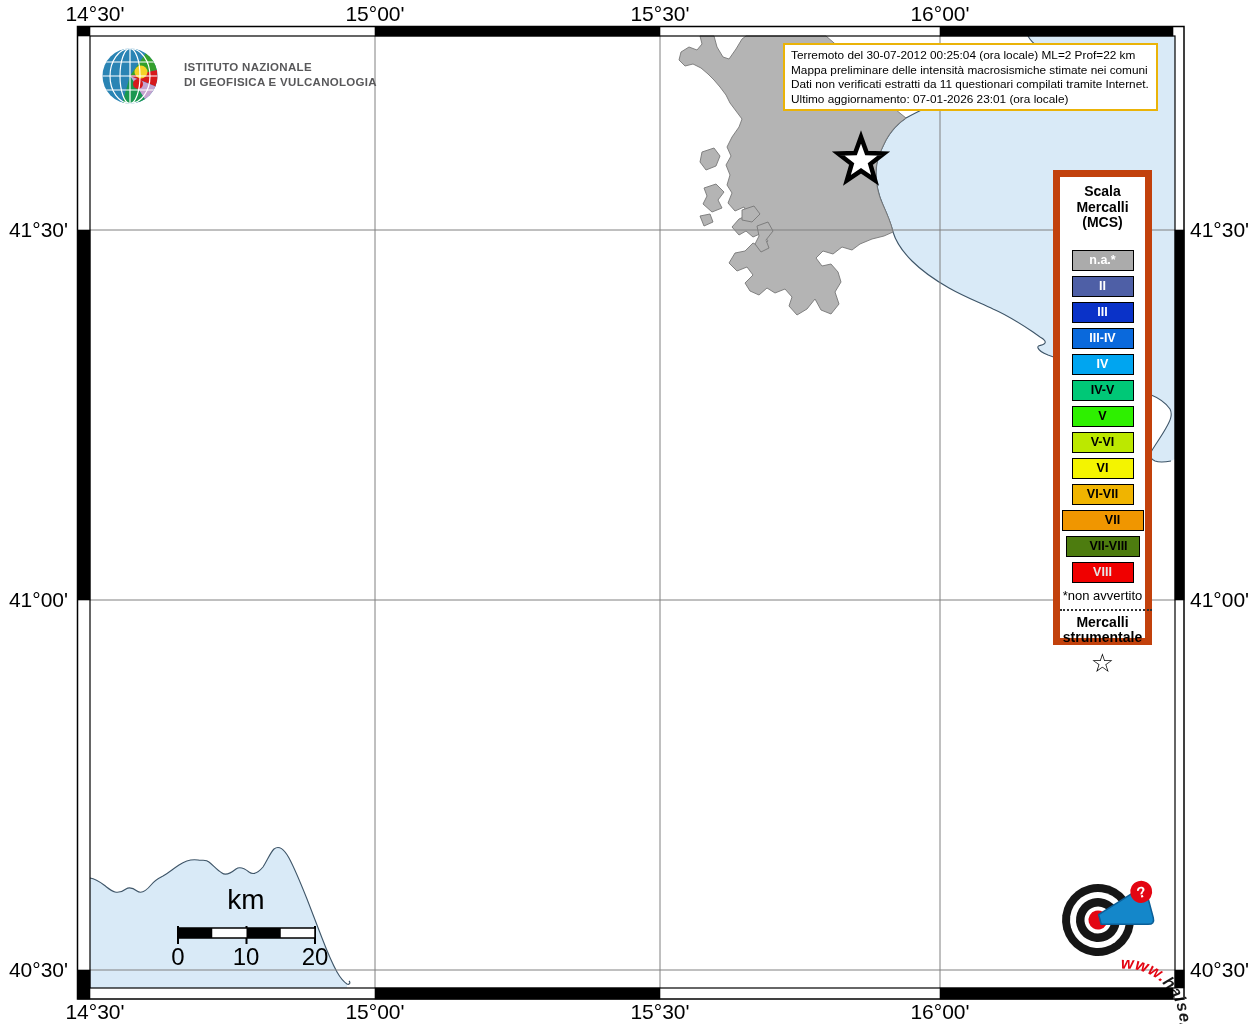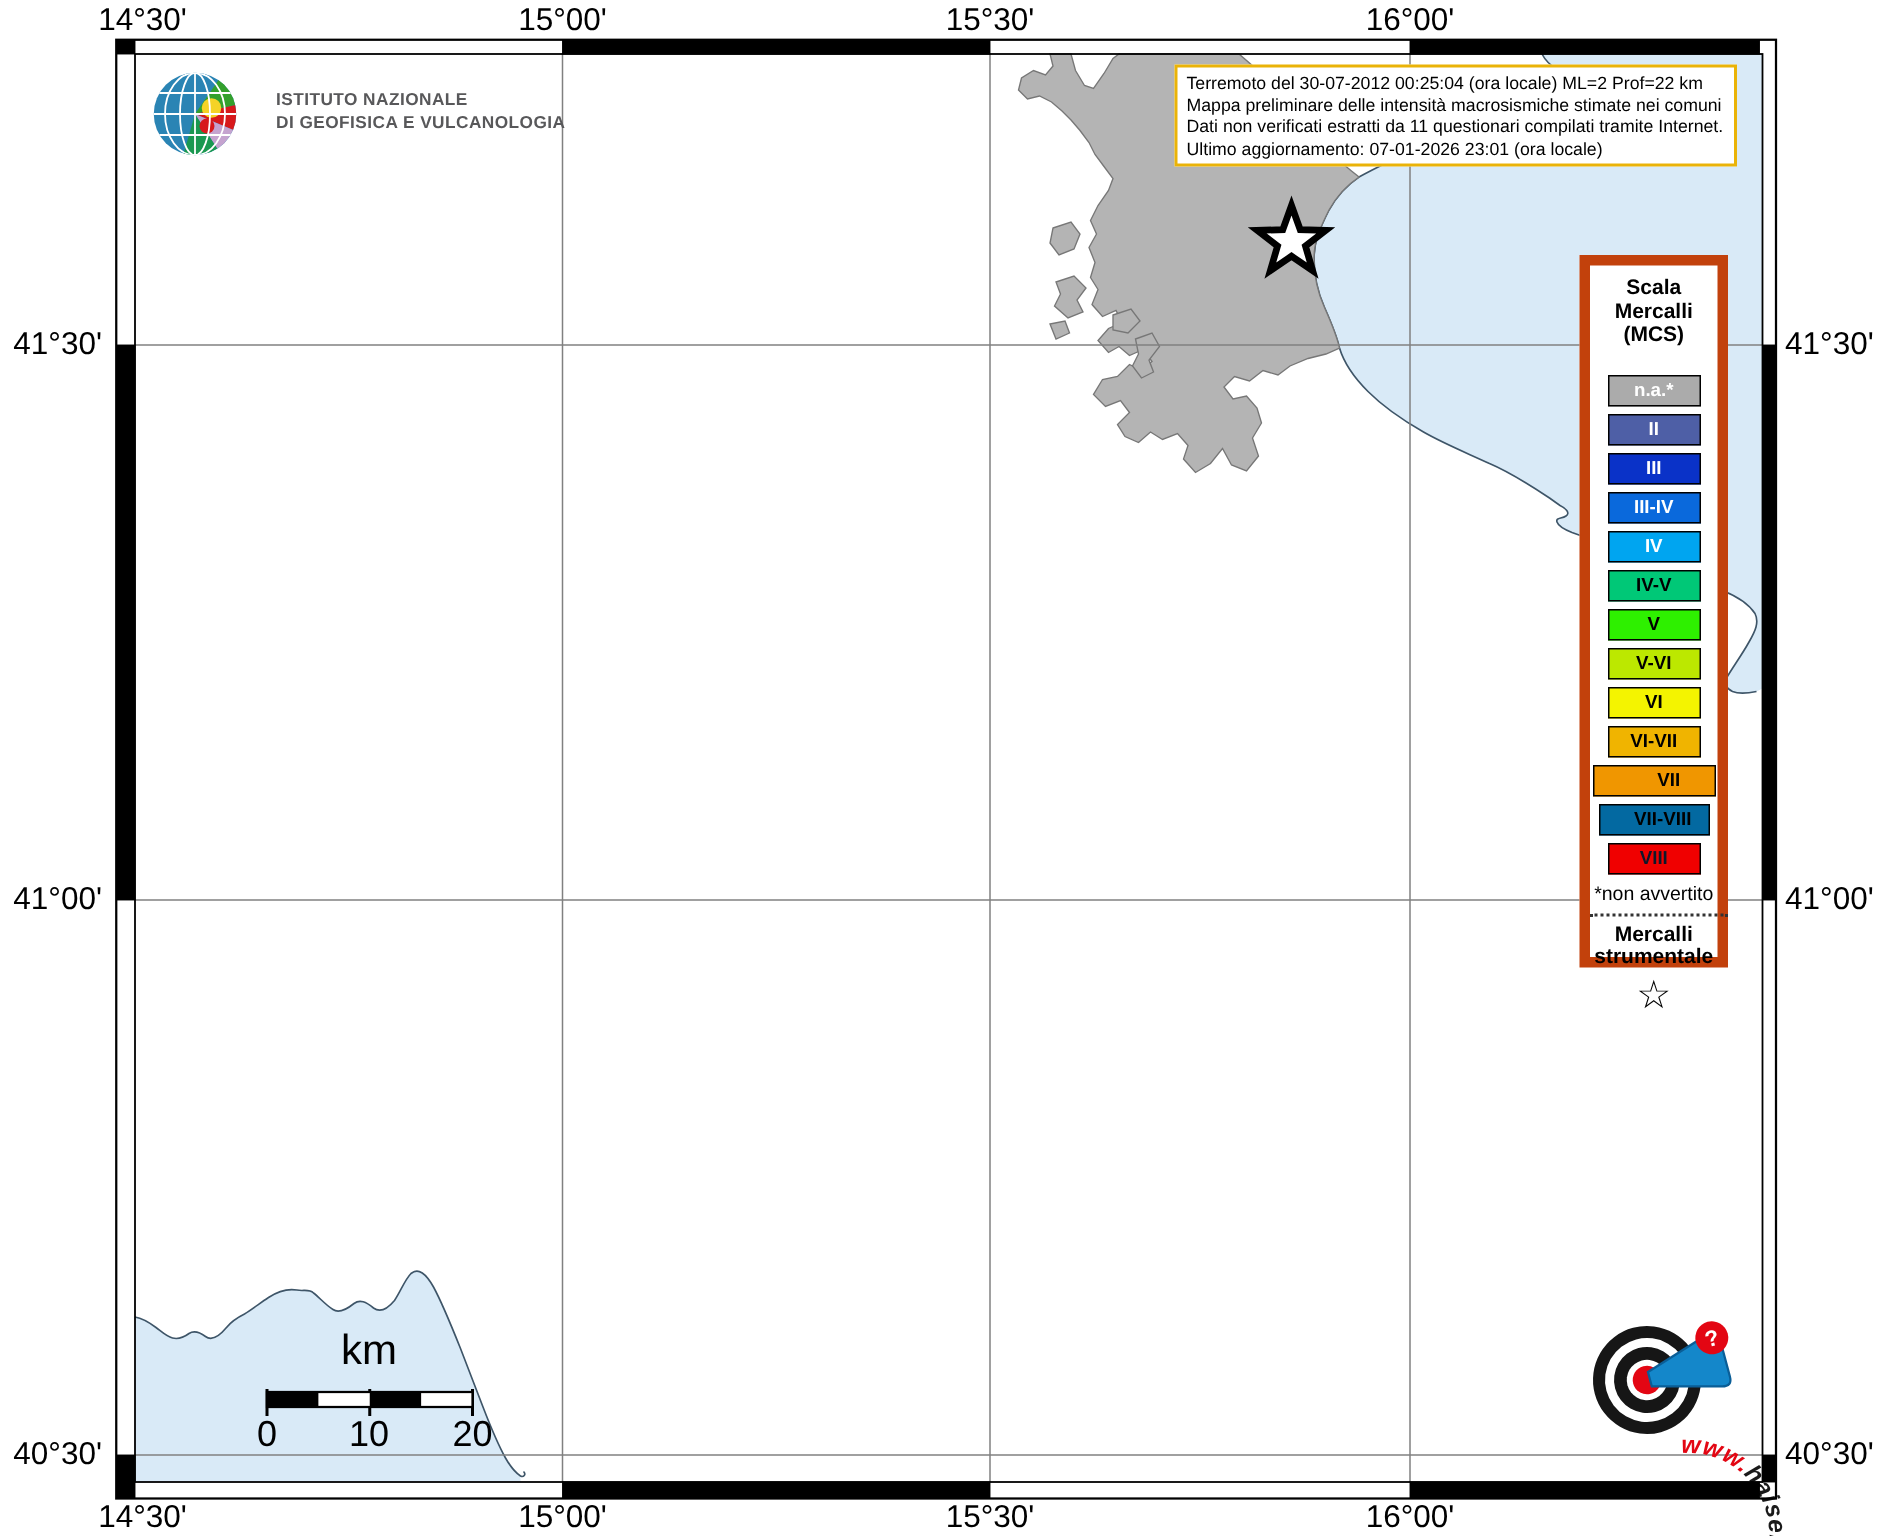--- a/index.html
+++ b/index.html
@@ -215,22 +215,22 @@
         <div class="swatch" style="background: rgb(78, 95, 166); color: rgb(255, 255, 255);">II</div>
         <div class="swatch" style="background: rgb(10, 50, 200); color: rgb(255, 255, 255);">III</div>
         <div class="swatch" style="background: rgb(10, 105, 220); color: rgb(255, 255, 255);">III-IV</div>
         <div class="swatch" style="background: rgb(0, 165, 240); color: rgb(255, 255, 255);">IV</div>
         <div class="swatch" style="background: rgb(0, 200, 119); color: rgb(0, 0, 0);">IV-V</div>
         <div class="swatch" style="background: rgb(46, 240, 0); color: rgb(0, 0, 0);">V</div>
         <div class="swatch" style="background: rgb(188, 232, 0); color: rgb(0, 0, 0);">V-VI</div>
         <div class="swatch" style="background: rgb(244, 244, 0); color: rgb(0, 0, 0);">VI</div>
         <div class="swatch" style="background: rgb(240, 180, 0); color: rgb(0, 0, 0);">VI-VII</div>
         <div class="swatch" style="background: rgb(240, 150, 0); color: rgb(0, 0, 0); padding-left: 20px;">VII</div>
-        <div class="swatch" style="background: #0369a1; color: rgb(0, 0, 0); padding-left: 12px;">VII-VIII</div>
-        <div class="swatch" style="background: rgb(240, 0, 0); color: #0f172a;">VIII</div>
+        <div class="swatch" style="background: #4d7c0f; color: rgb(0, 0, 0); padding-left: 12px;">VII-VIII</div>
+        <div class="swatch" style="background: rgb(240, 0, 0); color: #e5e5e5;">VIII</div>
       </div>
     <div class="legend-footnote">*non avvertito</div>
     <div class="legend-divider"></div>
     <div class="epic-line">Mercalli</div>
     <div class="epic-line">strumentale</div>
     <div class="epic-star">☆</div>
   </div>
 
   <div id="ingv-text">
     <div>ISTITUTO NAZIONALE</div>

